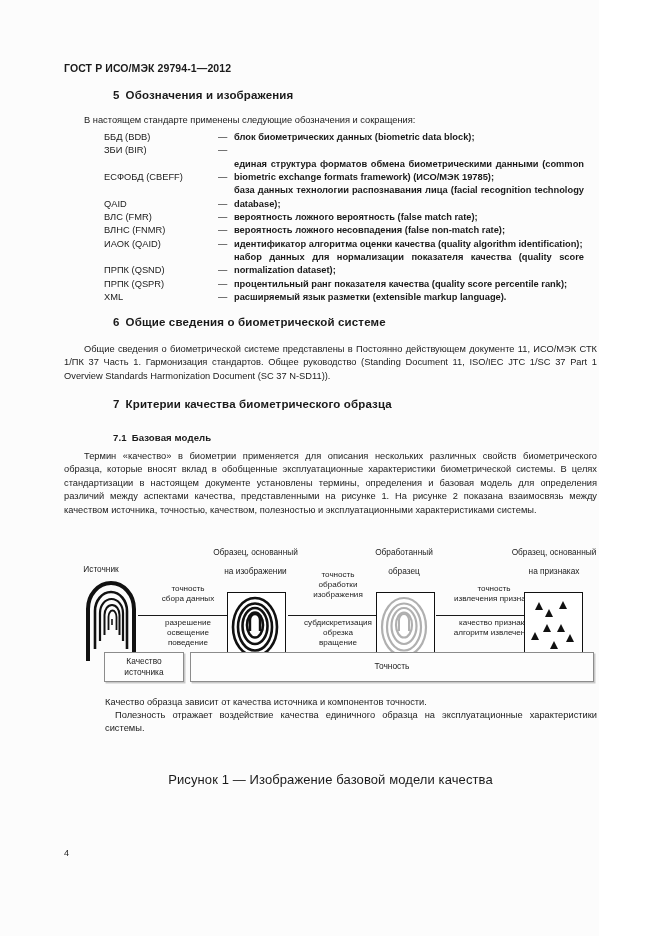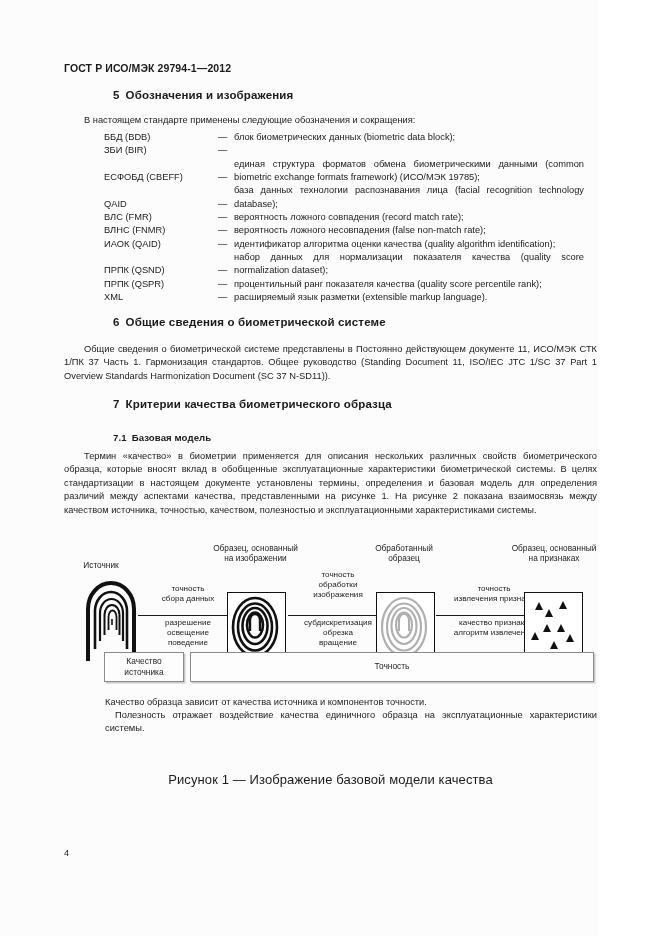--- a/index.html
+++ b/index.html
@@ -85,34 +85,34 @@
     flex: 0 0 114px;
     white-space: nowrap;
   }
   .abbr-dash {
     flex: 0 0 16px;
   }
   .abbr-def {
     flex: 1 1 auto;
     text-align: justify;
   }
-  .abbr-def.just { text-align-last: left; }
+  .abbr-def.just { text-align-last: left; font-weight: bold; }
 
   
   .figure {
     position: absolute;
     left: 64px;
     top: 540px;
     width: 533px;
     height: 150px;
   }
   .fig-label {
     position: absolute;
     font-size: 8.3px;
-    line-height: 10px;
+    line-height: 19px;
     text-align: center;
     color: #222;
   }
   .fig-arrowtext {
     position: absolute;
     font-size: 8.1px;
     line-height: 10.2px;
     text-align: center;
     color: #222;
   }
@@ -216,21 +216,21 @@
           <div class="abbr-def just">единая структура форматов обмена биометрическими данными (common biometric exchange formats framework) (ИСО/МЭК 19785);</div>
         </div>
         <div class="abbr-row">
           <div class="abbr-term">QAID</div>
           <div class="abbr-dash">—</div>
           <div class="abbr-def just">база данных технологии распознавания лица (facial recognition technology database);</div>
         </div>
         <div class="abbr-row">
           <div class="abbr-term">ВЛС (FMR)</div>
           <div class="abbr-dash">—</div>
-          <div class="abbr-def just">вероятность ложного совпадения (record match rate);</div>
+          <div class="abbr-def just">вероятность ложного вероятность (false match rate);</div>
         </div>
         <div class="abbr-row">
           <div class="abbr-term">ВЛНС (FNMR)</div>
           <div class="abbr-dash">—</div>
           <div class="abbr-def just">вероятность ложного несовпадения (false non-match rate);</div>
         </div>
         <div class="abbr-row">
           <div class="abbr-term">ИАОК (QAID)</div>
           <div class="abbr-dash">—</div>
           <div class="abbr-def just">идентификатор алгоритма оценки качества (quality algorithm identification);</div>

